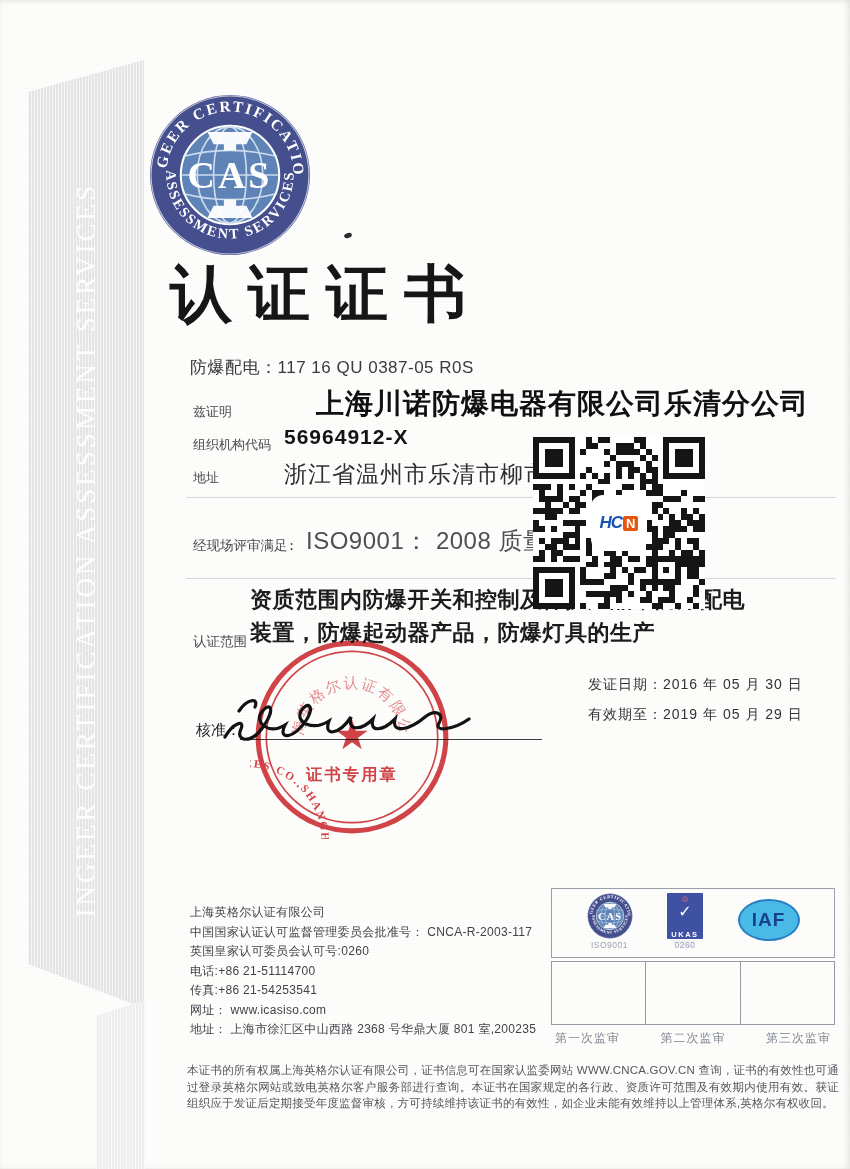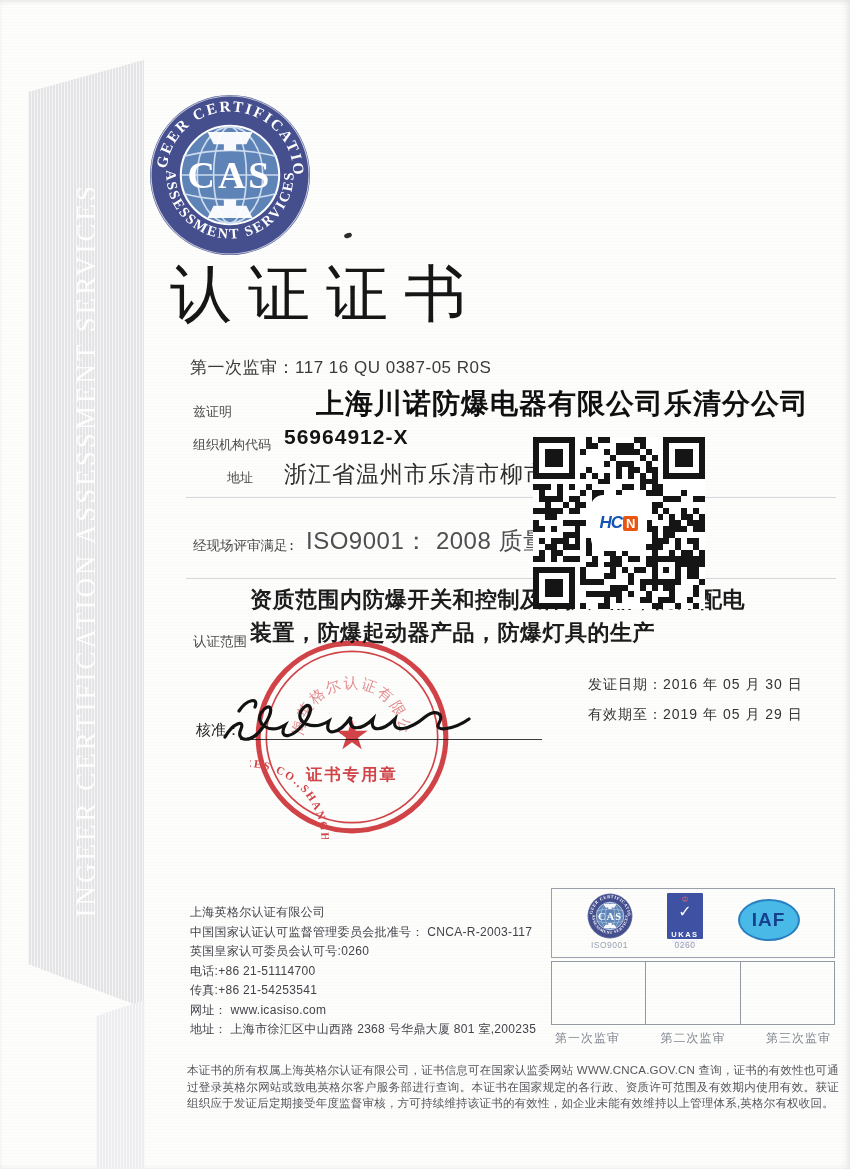--- a/index.html
+++ b/index.html
@@ -30,31 +30,31 @@
     left:28px;top:120px;width:116px;height:860px;
     display:flex;align-items:center;justify-content:center;
   }
   #band-text span{
     writing-mode:vertical-rl;transform:rotate(180deg);
     font-family:"Liberation Serif","DejaVu Serif",serif;
     font-size:27px;letter-spacing:3px;font-weight:500;
     color:#ffffff;opacity:.95;white-space:nowrap;
   }
   
-  #title{left:170px;top:252px;font-size:62px;font-weight:400;letter-spacing:16px;color:#161616;
+  #title{left:170px;top:252px;font-size:62px;font-weight:700;letter-spacing:16px;color:#161616;
     font-family:"Liberation Sans","DejaVu Sans",sans-serif;}
   
   #certno{left:190px;top:356px;font-size:17px;color:#3a3a3a;letter-spacing:.5px;}
   
   .rowlabel{font-size:13px;color:#4a4a4a;}
   #certify-label{left:193px;top:403px;}
   #company{left:284px;top:385px;font-size:28px;font-weight:700;color:#101010;letter-spacing:1px;margin-left:32px;}
   #orgcode-label{left:193px;top:436px;}
   #orgcode-value{left:284px;top:425px;font-size:21px;font-weight:700;color:#141414;letter-spacing:1px;}
-  #addr-label{left:193px;top:469px;margin-left:34px;}
+  #addr-label{left:193px;top:469px;}
   #addr-value{left:284px;top:459px;font-size:23px;color:#2e2e2e;font-weight:500;letter-spacing:1px;}
   .sep{height:1px;background:#d6d6dc;}
   #sep1{left:186px;top:497px;width:650px;}
   #sep2{left:186px;top:578px;width:650px;z-index:1;}
   #std-label{left:193px;top:537px;font-size:13.5px;color:#4a4a4a;font-family:Liberation Mono, monospace;}
   #std-value{left:306px;top:525px;font-size:24px;color:#4f4f52;letter-spacing:.5px;}
   #scope-label{left:193px;top:594px;font-size:13.5px;color:#4a4a4a;margin-top:39px;}
   #scope-text{left:250px;top:583px;width:586px;font-size:22px;font-weight:700;color:#1c1c1c;line-height:33px;letter-spacing:.5px;}
   
   #qr{left:533px;top:437px;width:172px;height:172px;z-index:5;background:#fff;}
@@ -143,21 +143,21 @@
   <div class="abs" style="left:148px;top:93px;width:164px;height:164px;">
     <svg width="164" height="164">
         <use href="#caslogo"></use>
       </svg>
   </div>
   <div class="abs" id="speck"></div>
 
   <div class="abs" id="title">认证证书</div>
 
   <div class="abs" id="certno">
-    <span>第一次监审：</span><span>117 16 QU 0387-05 R0S</span>
+    <span>防爆配电：</span><span>117 16 QU 0387-05 R0S</span>
   </div>
 
   <div class="abs rowlabel" id="certify-label">兹证明</div>
   <div class="abs" id="company">上海川诺防爆电器有限公司乐清分公司</div>
 
   <div class="abs rowlabel" id="orgcode-label">组织机构代码</div>
   <div class="abs" id="orgcode-value">56964912-X</div>
 
   <div class="abs rowlabel" id="addr-label">地址</div>
   <div class="abs" id="addr-value">浙江省温州市乐清市柳市镇</div>

